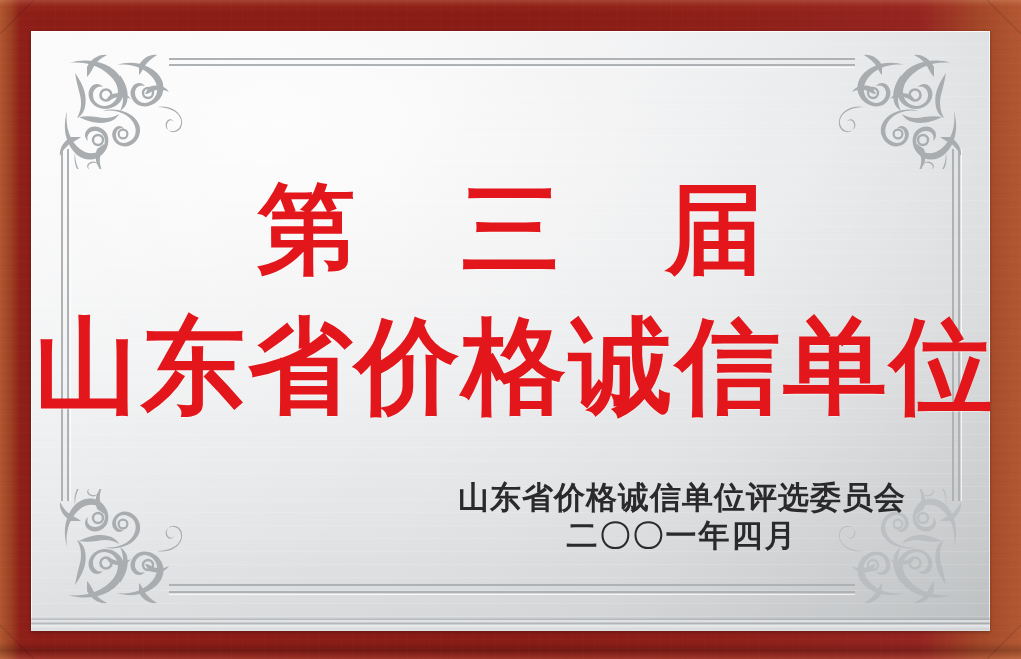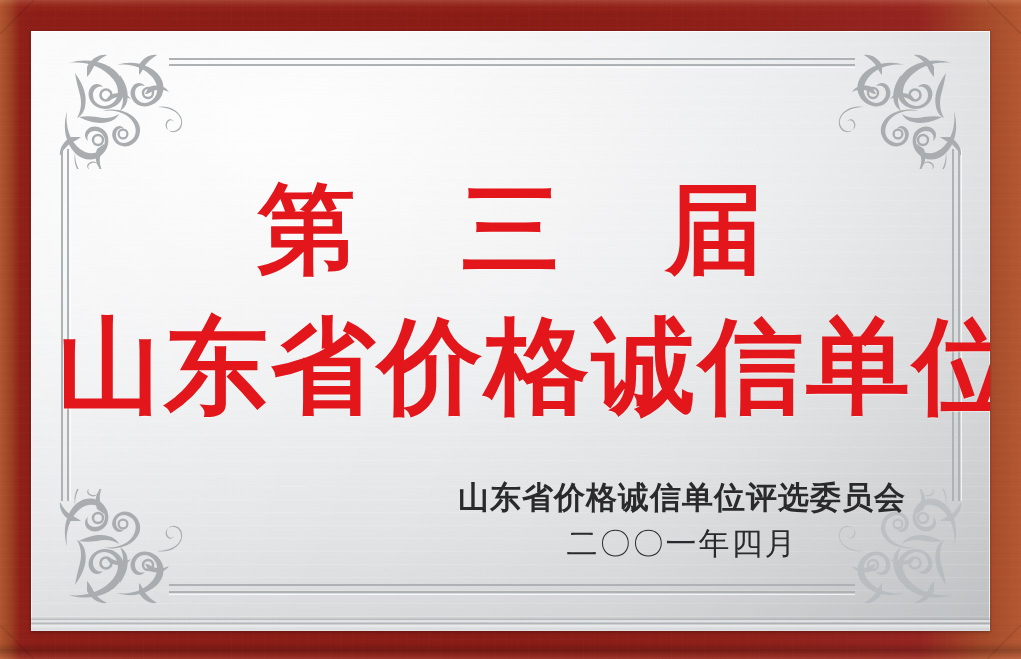--- a/index.html
+++ b/index.html
@@ -128,36 +128,35 @@
     position:absolute;left:0;right:0;top:279px;
     text-align:center;
     font-family:"DejaVu Serif","Liberation Serif",serif;
     font-weight:700;
     font-size:104px;line-height:1.08;
     letter-spacing:3px;
     text-indent:3px;
     color:#e2161b;
     white-space:nowrap;
     text-shadow:0 1px 0 rgba(255,255,255,.45);
-    margin-left:23px;
   }
 
   .signature{
     position:absolute;right:84px;top:448px;
     text-align:center;
     color:#2a2a2c;
     font-family:"DejaVu Sans","Liberation Sans",sans-serif;
   }
   .sig-org{
     font-size:31px;line-height:1.22;font-weight:700;letter-spacing:1px;
     white-space:nowrap;
   }
   .sig-date{
-    font-size:31px;line-height:1.22;font-weight:400;letter-spacing:2px;
-    margin-top:8px;white-space:nowrap;
+    font-size:31px;line-height:1.22;font-weight:700;letter-spacing:2px;
+    margin-top:0;white-space:nowrap;
   }
 </style>
 </head>
 <body>
 
 <div class="plaque">
 
   <div class="wood-sheen"></div>
   <div class="wood-grain"></div>
   <div class="wood-grain-v"></div>

